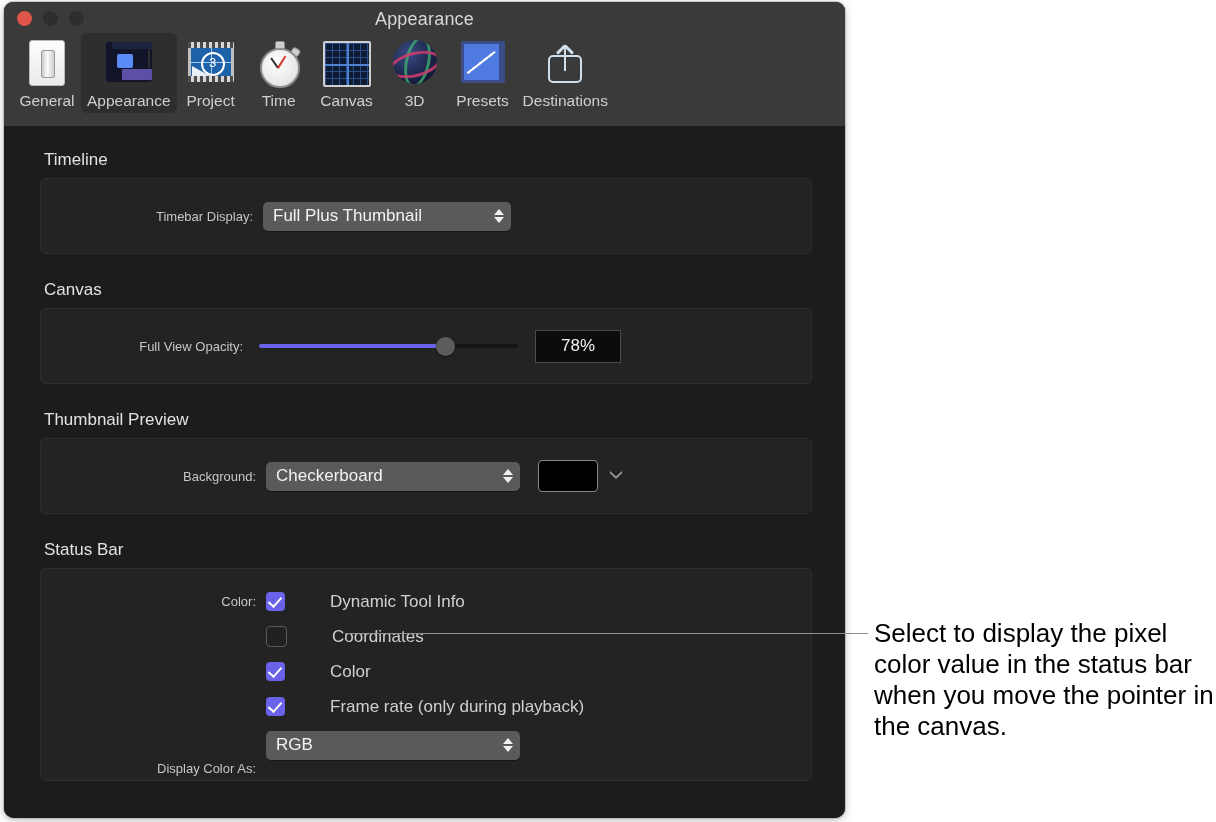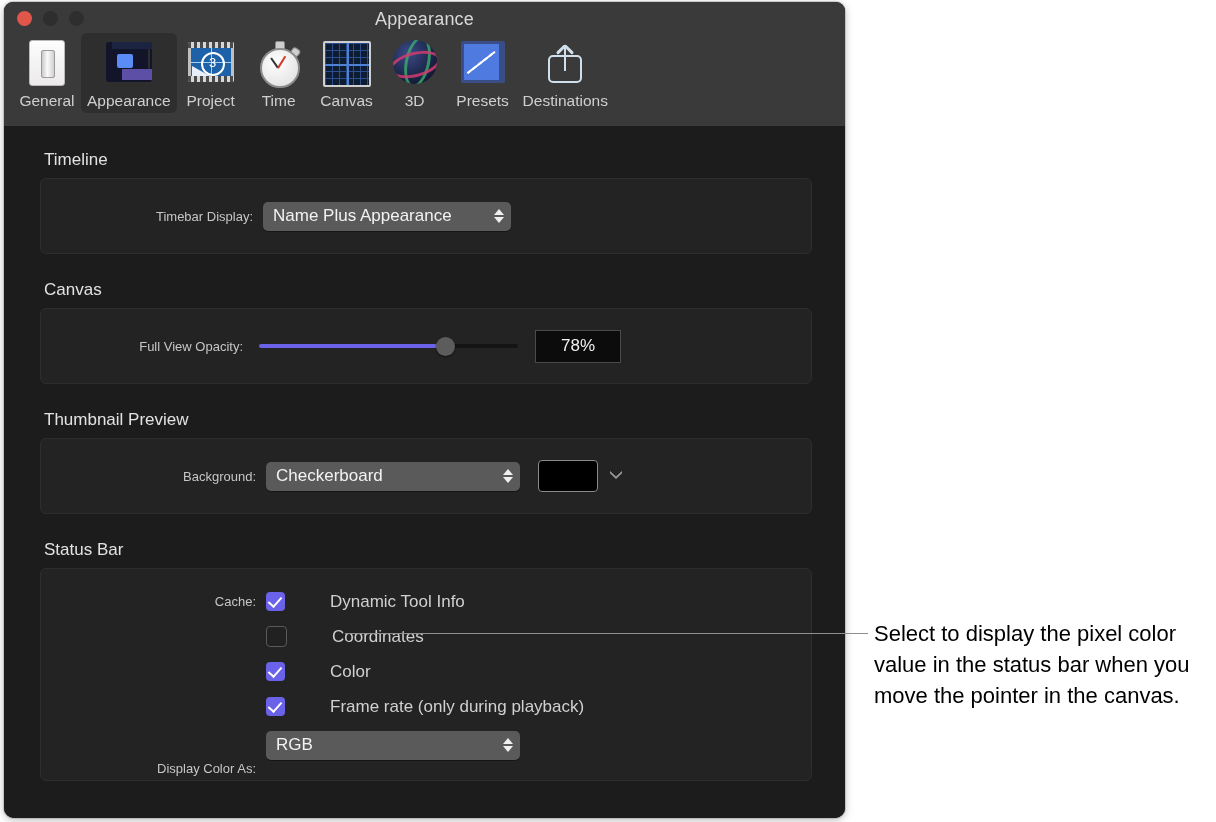--- a/index.html
+++ b/index.html
@@ -154,21 +154,21 @@
   .cb{ width:19px; height:19px; border-radius:4px; flex:0 0 auto; position:relative; }
   .cb.on{ background:#6a62e8; }
   .cb.off{ background:#212121; border:1px solid #5a5a5a; }
   .cb.on:after{ content:""; position:absolute; left:5px; top:2px; width:6px; height:11px;
     border:2.4px solid #fff; border-top:0; border-left:0; transform:rotate(42deg); }
   .cbtext{ color:#d0d0d0; font-size:17px; margin-left:9px; white-space:nowrap; }
 
   
   .calloutline{ position:absolute; left:345px; top:633px; width:523px; height:1px; background:#8f8f8f; }
   .callout{ position:absolute; left:874px; top:618px; width:340px;
-    color:#000; font-size:22px; line-height:31px; }
+    color:#000; font-size:26px; line-height:31px; }
 </style>
 </head>
 <body>
 
 <div id="root">
 
   <div class="window">
 
     <div class="titlebar">
       <div class="lights">
@@ -274,21 +274,21 @@
     </div>
 
     <div class="content">
 
       <div style="height:24px"></div>
       <div class="grouphead">Timeline</div>
       <div class="panel" style="height:74px;">
         <div class="row" style="height:74px;">
           <div class="rowlabel" style="width:212px;">Timebar Display:</div>
           <div class="popup" style="margin-left:10px;min-width:232px;">
-            <span class="txt">Name Plus Appearance</span>
+            <span class="txt">Full Plus Thumbnail</span>
             <span class="chev2"></span>
           </div>
         </div>
       </div>
 
       <div style="height:26px"></div>
       <div class="grouphead">Canvas</div>
       <div class="panel" style="height:74px;">
         <div class="row" style="height:74px;">
           <div class="rowlabel" style="width:202px;">Full View Opacity:</div>
@@ -313,21 +313,21 @@
           <div class="swatch" style="margin-left: 18px; background: rgb(0, 0, 0);"></div>
           <div class="chevdown"></div>
         </div>
       </div>
 
       <div style="height:26px"></div>
       <div class="grouphead">Status Bar</div>
       <div class="panel" style="height:211px;">
 
         <div class="row" style="height:35px;margin-top:15px;">
-          <div class="rowlabel" style="width:215px;">Cache:</div>
+          <div class="rowlabel" style="width:215px;">Color:</div>
           <div class="cbrow" style="margin-left:10px;">
             <span class="cb on" style="background: rgb(106, 98, 232);"></span>
             <span class="cbtext">Dynamic Tool Info</span>
           </div>
         </div>
 
         <div class="row" style="height:35px;">
           <div style="width:225px;"></div>
           <div class="cbrow">
             <span class="cb off"></span>

